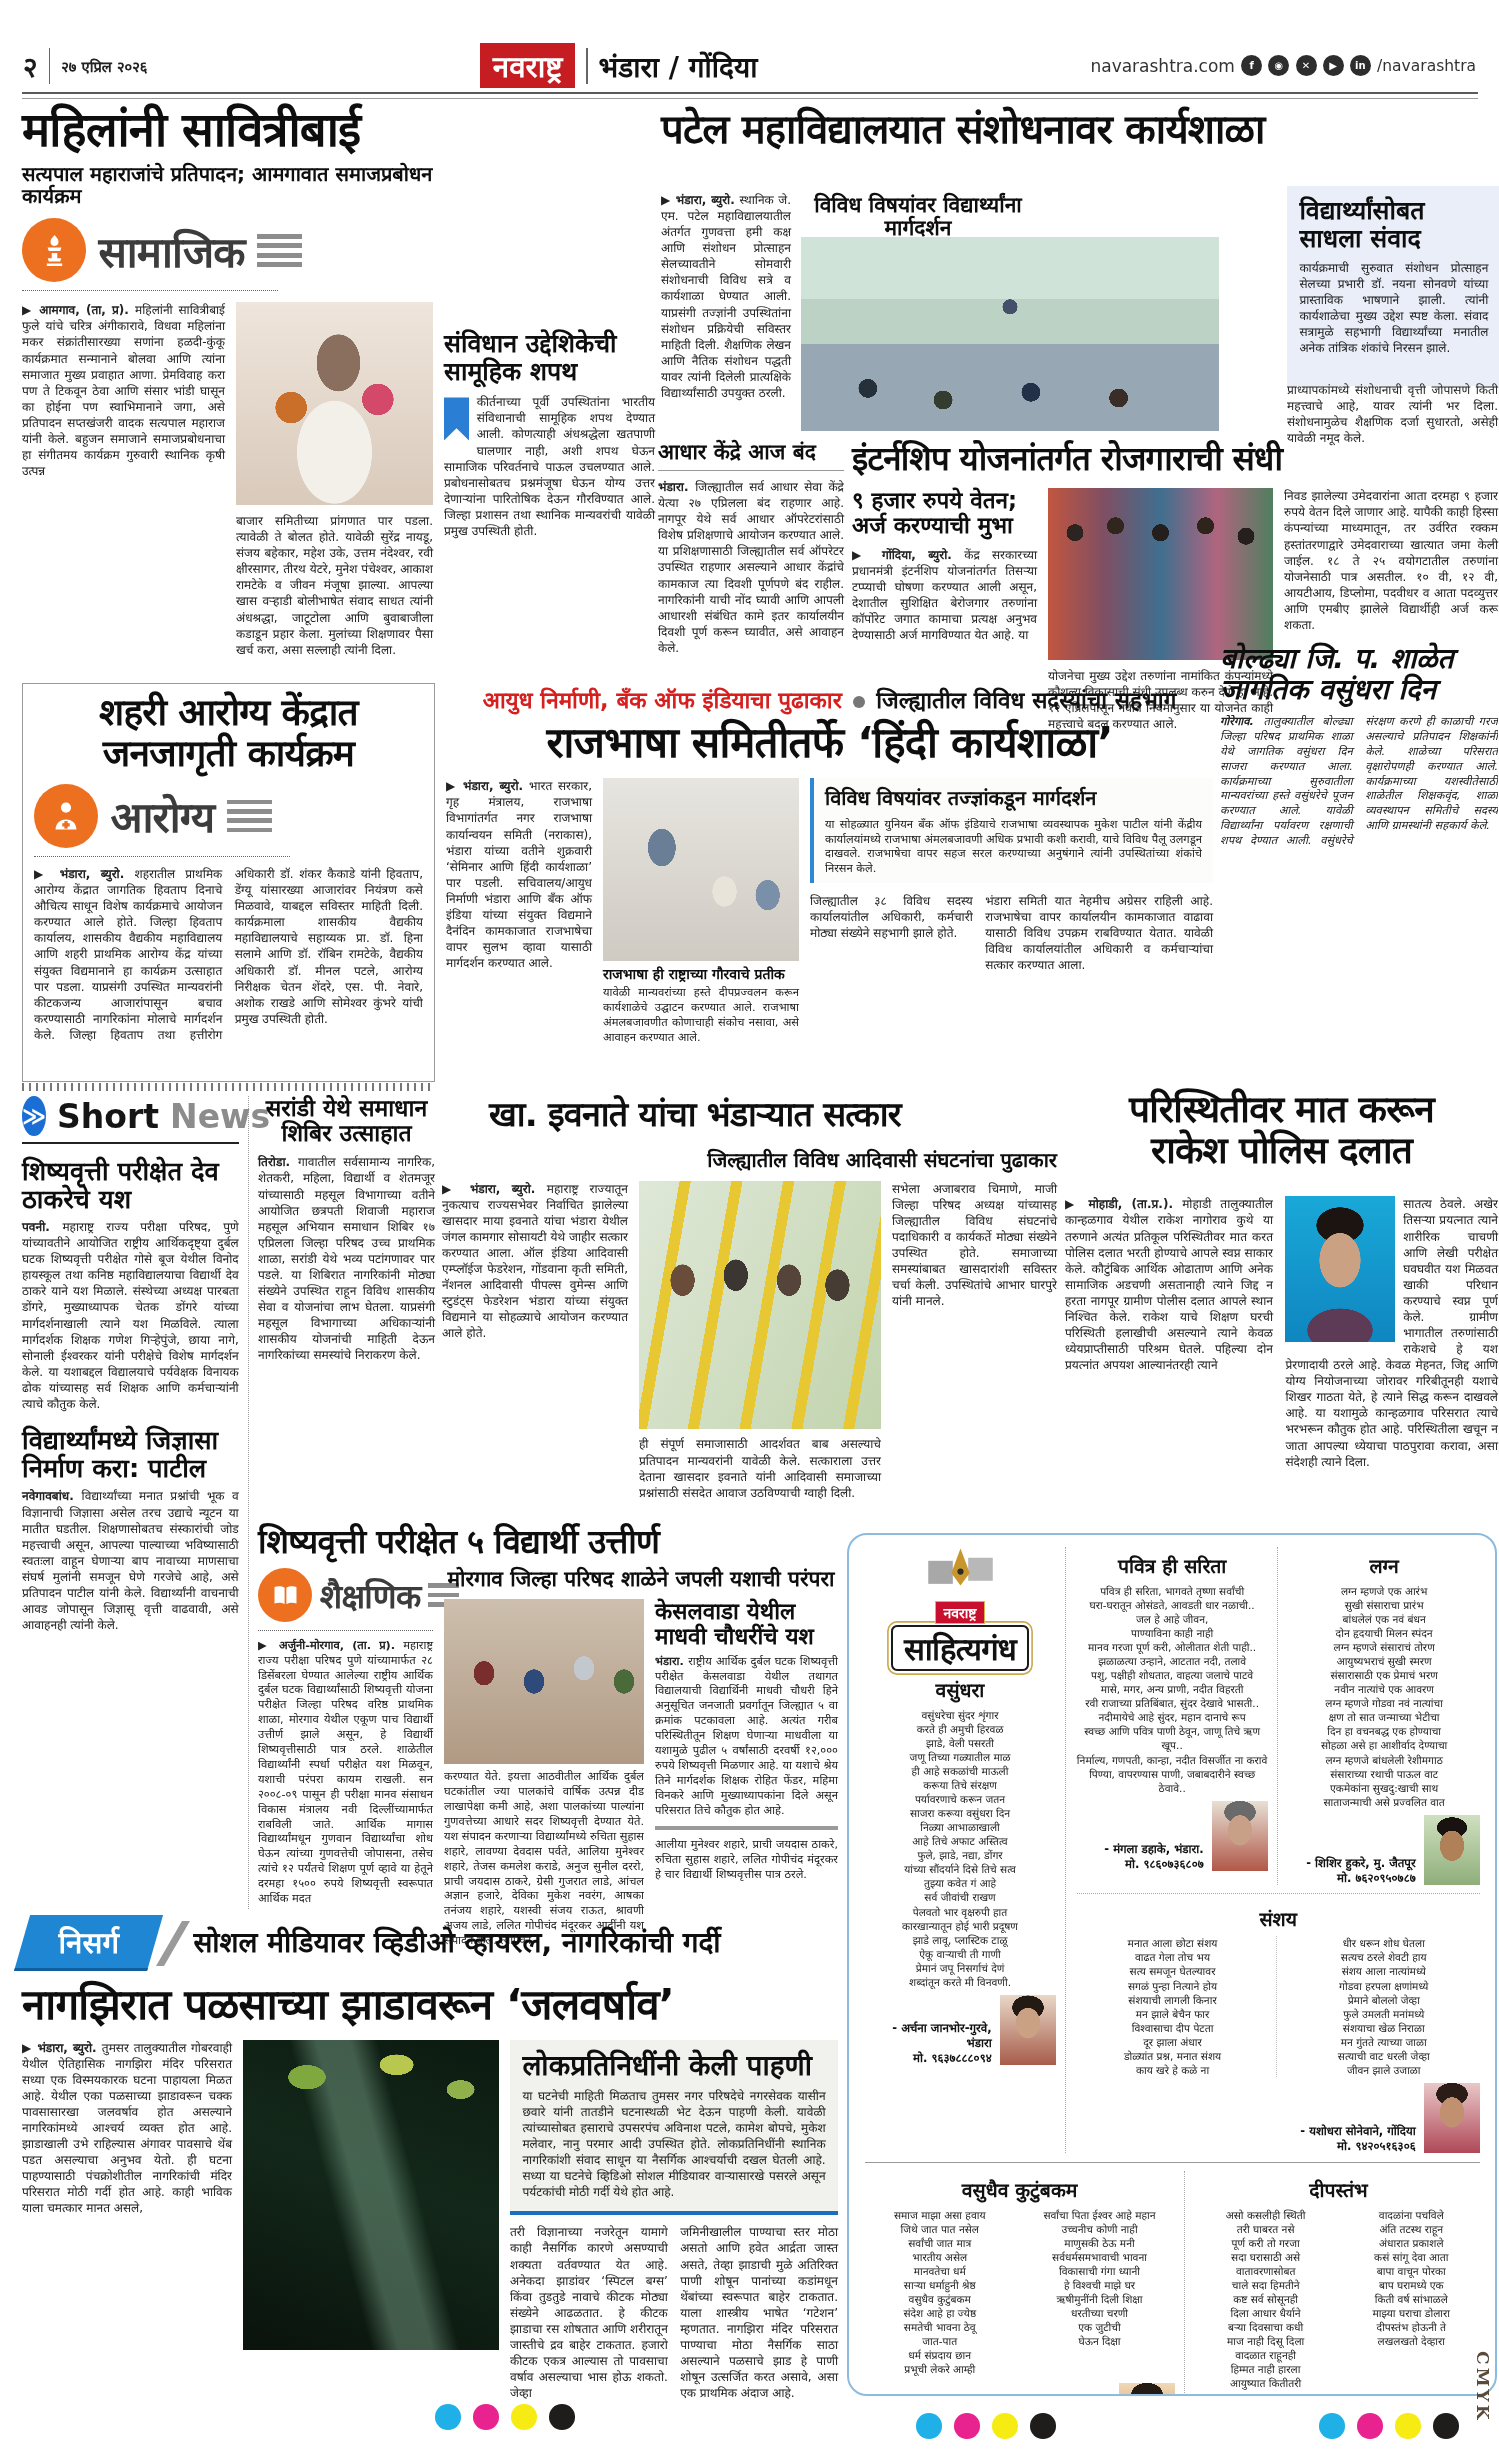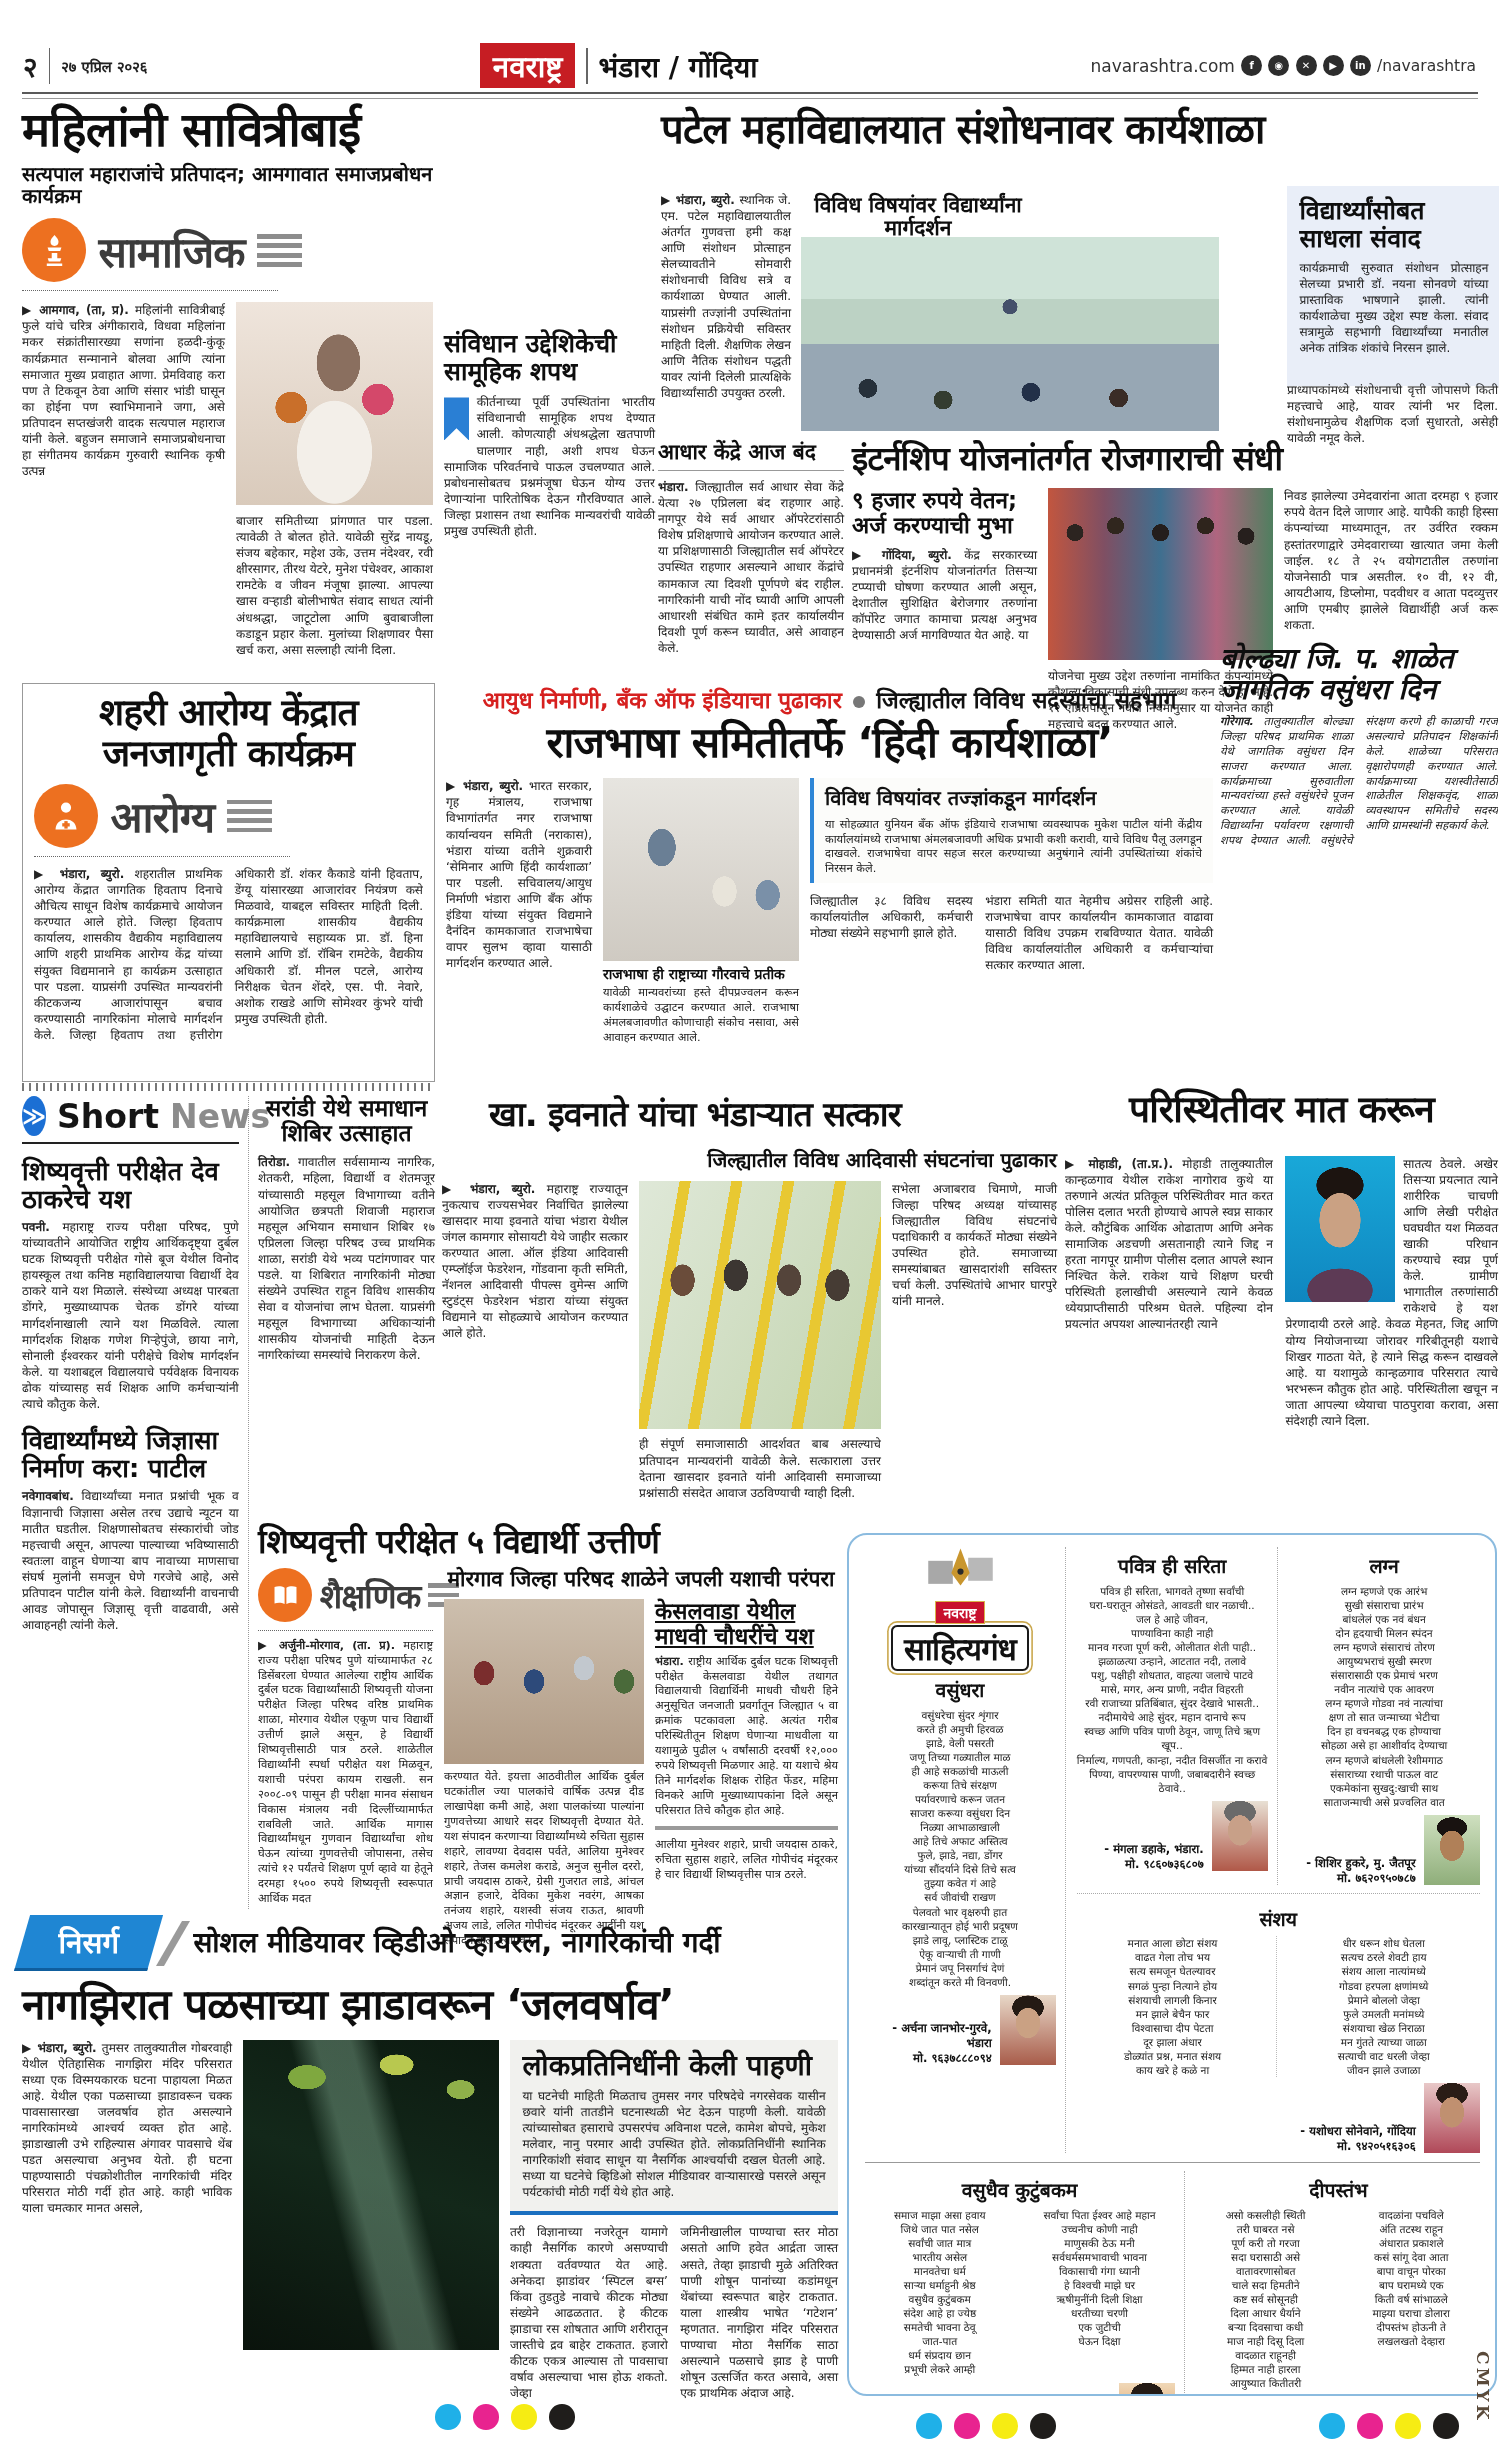--- a/index.html
+++ b/index.html
@@ -285,20 +285,21 @@
             linear-gradient(120deg,#dfe8d8,#c2d4ae);"></div>
         <p class="body-t" style="margin-top:7.8px;">ही संपूर्ण समाजासाठी आदर्शवत बाब असल्याचे प्रतिपादन मान्यवरांनी यावेळी केले. सत्काराला उत्तर देताना खासदार इवनाते यांनी आदिवासी समाजाच्या प्रश्नांसाठी संसदेत आवाज उठविण्याची ग्वाही दिली.</p>
       </div>
       <p class="body-t" style="flex:1;">सभेला अजाबराव चिमाणे, माजी जिल्हा परिषद अध्यक्ष यांच्यासह जिल्ह्यातील विविध संघटनांचे पदाधिकारी व कार्यकर्ते मोठ्या संख्येने उपस्थित होते. समाजाच्या समस्यांबाबत खासदारांशी सविस्तर चर्चा केली. उपस्थितांचे आभार घारपुरे यांनी मानले.</p>
     </div>
   </section>
 
   <section class="abs" style="left:1065px;top:1090px;width:433px;height:435px;">
     <div class="hl center" style="font-size:37px;">
       <div>परिस्थितीवर मात करून</div>
+      <div>राकेश पोलिस दलात</div>
     </div>
     <div style="display:flex;gap:12.4px;margin-top:25px;">
       <p class="body-t" style="width:208px;"><b class="dl">▶ मोहाडी, (ता.प्र.). </b><span>मोहाडी तालुक्यातील कान्हळगाव येथील राकेश नागोराव कुथे या तरुणाने अत्यंत प्रतिकूल परिस्थितीवर मात करत पोलिस दलात भरती होण्याचे आपले स्वप्न साकार केले. कौटुंबिक आर्थिक ओढाताण आणि अनेक सामाजिक अडचणी असतानाही त्याने जिद्द न हरता नागपूर ग्रामीण पोलीस दलात आपले स्थान निश्चित केले. राकेश याचे शिक्षण घरची परिस्थिती हलाखीची असल्याने त्याने केवळ ध्येयप्राप्तीसाठी परिश्रम घेतले. पहिल्या दोन प्रयत्नांत अपयश आल्यानंतरही त्याने</span></p>
       <div style="flex:1;">
         <div class="photo" style="float:left;width:110px;height:146px;margin:0 7.8px 4.7px 0;background:
             radial-gradient(34px 45px at 50% 44%, #caa183 0 60%, transparent 61%),
             radial-gradient(39px 29.5px at 50% 20%, #1c1410 0 60%, transparent 61%),
             radial-gradient(54px 36px at 50% 92%, #5d3a55 0 60%, transparent 61%),
             linear-gradient(#19a8d8,#0f86c0);"></div>
         <p class="body-t">सातत्य ठेवले. अखेर तिसऱ्या प्रयत्नात त्याने शारीरिक चाचणी आणि लेखी परीक्षेत घवघवीत यश मिळवत खाकी परिधान करण्याचे स्वप्न पूर्ण केले. ग्रामीण भागातील तरुणांसाठी राकेशचे हे यश प्रेरणादायी ठरले आहे. केवळ मेहनत, जिद्द आणि योग्य नियोजनाच्या जोरावर गरिबीतूनही यशाचे शिखर गाठता येते, हे त्याने सिद्ध करून दाखवले आहे. या यशामुळे कान्हळगाव परिसरात त्याचे भरभरून कौतुक होत आहे. परिस्थितीला खचून न जाता आपल्या ध्येयाचा पाठपुरावा करावा, असा संदेशही त्याने दिला.</p>
@@ -331,21 +332,21 @@
           <div style="width:200px;">
             <div class="photo" style="width:200px;height:165px;background:
                 radial-gradient(17px 20px at 20% 45%, #7a2d2d 0 60%, transparent 61%),
                 radial-gradient(17px 20px at 45% 50%, #2d4a7a 0 60%, transparent 61%),
                 radial-gradient(17px 20px at 70% 42%, #c2c8ce 0 60%, transparent 61%),
                 radial-gradient(17px 20px at 90% 50%, #4a6a3a 0 60%, transparent 61%),
                 linear-gradient(180deg,#cdbfae,#b09a84);"></div>
             <p class="small-t" style="margin-top:6.2px;">करण्यात येते. इयत्ता आठवीतील आर्थिक दुर्बल घटकांतील ज्या पालकांचे वार्षिक उत्पन्न दीड लाखापेक्षा कमी आहे, अशा पालकांच्या पाल्यांना गुणवत्तेच्या आधारे सदर शिष्यवृत्ती देण्यात येते. यश संपादन करणाऱ्या विद्यार्थ्यांमध्ये रुचिता सुहास शहारे, लावण्या देवदास पर्वते, आलिया मुनेश्वर शहारे, तेजस कमलेश कराडे, अनुज सुनील दररो, प्राची जयदास ठाकरे, ग्रेसी गुजरात लाडे, आंचल अज्ञान हजारे, देविका मुकेश नवरंग, आषका तनंजय शहारे, यशस्वी संजय राऊत, श्रावणी अजय लाडे, ललित गोपीचंद मंदूरकर आदींनी यश संपादन केले. त्यापैकी</p>
           </div>
           <div style="flex:1;">
-            <div class="hl pre" style="font-size:22.5px;letter-spacing:0;text-decoration:underline;">केसलवाडा येथील
+            <div class="hl pre" style="font-size:22.5px;letter-spacing:0;">केसलवाडा येथील
 माधवी चौधरींचे यश</div>
             <p class="small-t" style="margin-top:6.2px;"><b class="dl">भंडारा. </b><span>राष्ट्रीय आर्थिक दुर्बल घटक शिष्यवृत्ती परीक्षेत केसलवाडा येथील तथागत विद्यालयाची विद्यार्थिनी माधवी चौधरी हिने अनुसूचित जनजाती प्रवर्गातून जिल्ह्यात ५ वा क्रमांक पटकावला आहे. अत्यंत गरीब परिस्थितीतून शिक्षण घेणाऱ्या माधवीला या यशामुळे पुढील ५ वर्षांसाठी दरवर्षी १२,००० रुपये शिष्यवृत्ती मिळणार आहे. या यशाचे श्रेय तिने मार्गदर्शक शिक्षक रोहित फेंडर, महिमा विनकरे आणि मुख्याध्यापकांना दिले असून परिसरात तिचे कौतुक होत आहे.</span></p>
             <div style="height:3.9px;background:#9a9a9a;margin:7.8px 0;"></div>
             <p class="small-t">आलीया मुनेश्वर शहारे, प्राची जयदास ठाकरे, रुचिता सुहास शहारे, ललित गोपीचंद मंदूरकर हे चार विद्यार्थी शिष्यवृत्तीस पात्र ठरले.</p>
           </div>
         </div>
       </div>
     </div>
   </section>
 

